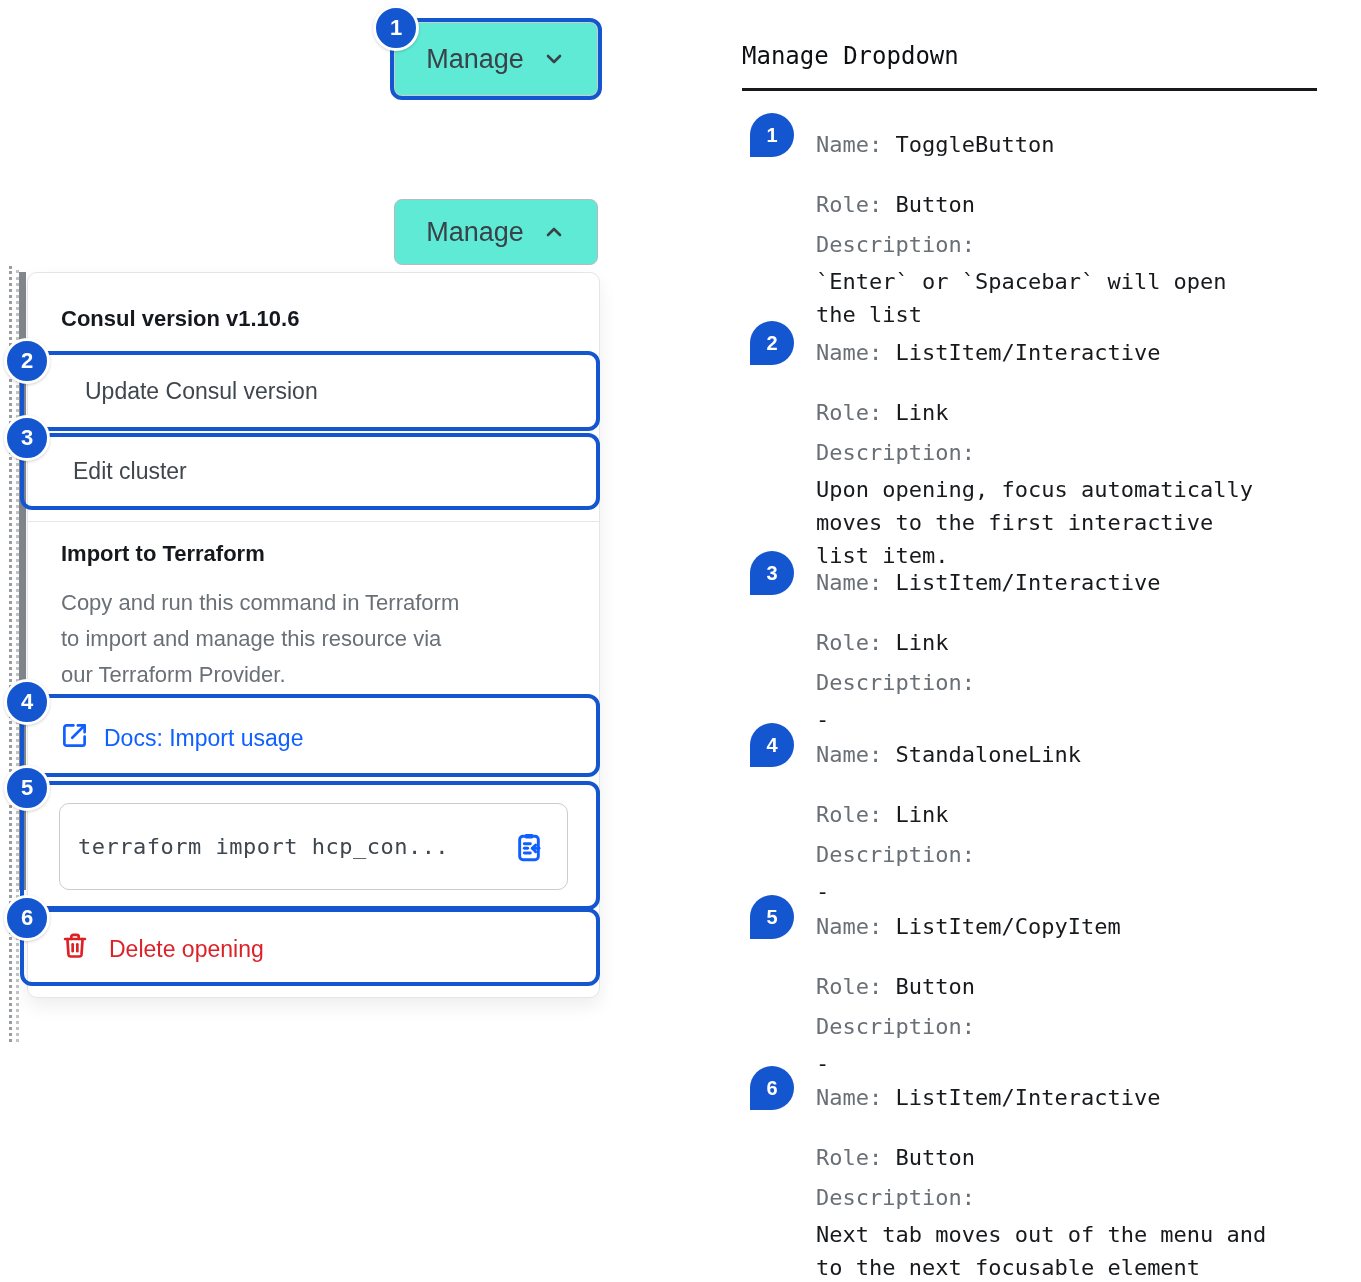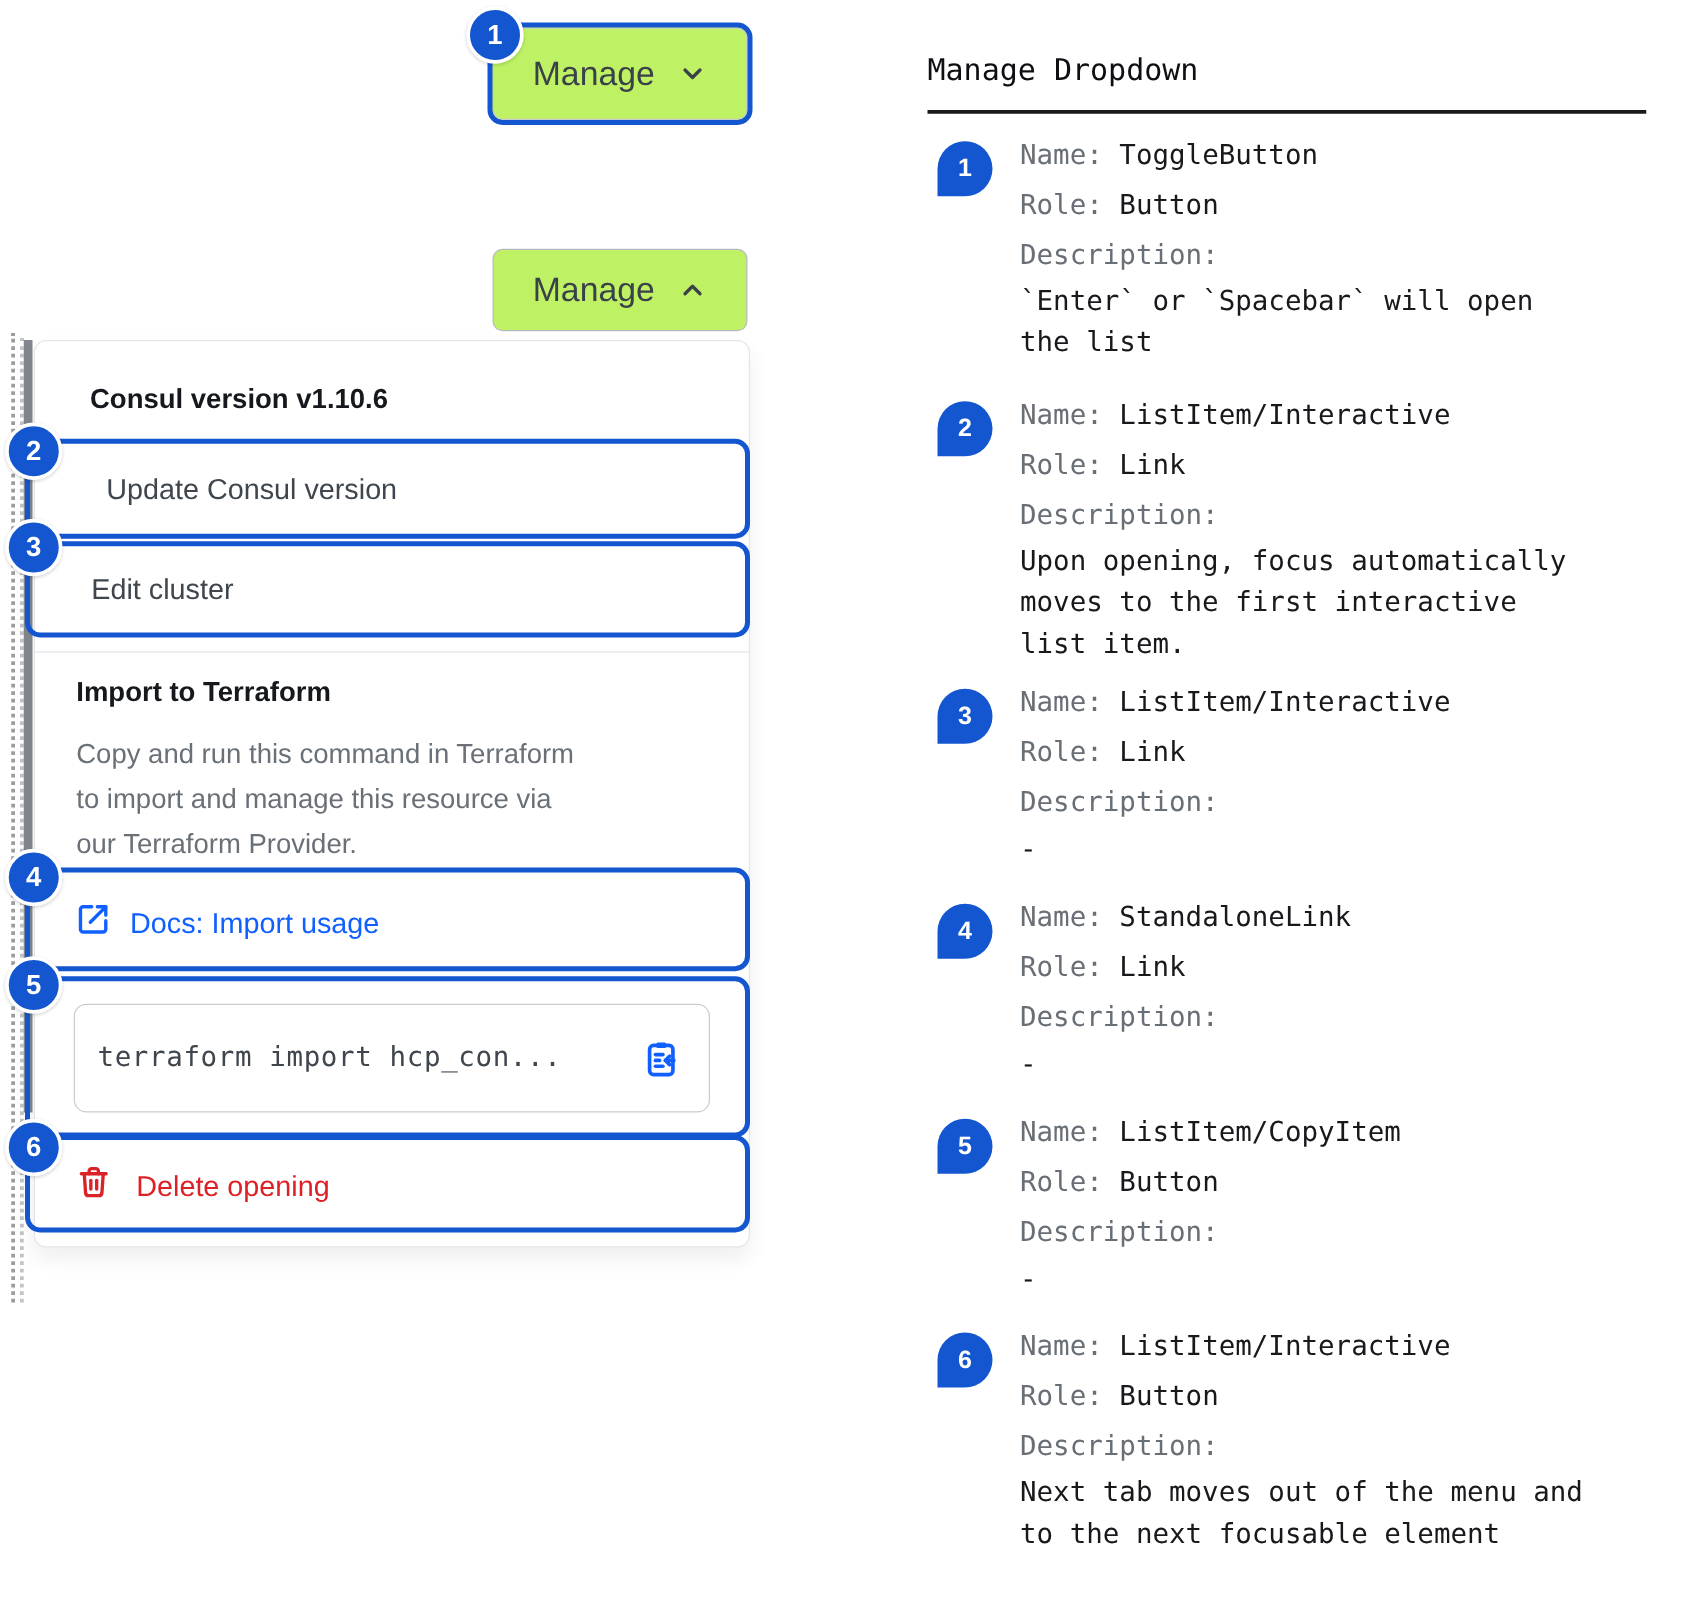--- a/index.html
+++ b/index.html
@@ -13,41 +13,41 @@
   .noise { position:absolute; left:7px; top:266px; width:16px; height:776px; z-index:0; }
   .noise::before, .noise::after { content:""; position:absolute; top:0; bottom:0; }
   .noise::before { left:2px;  border-left:3px dotted rgba(118,124,131,.75); }
   .noise::after  { left:9px; top:4px;  border-left:3px dotted rgba(118,124,131,.45); }
   .edge-bar { position:absolute; left:19px; top:272px; width:7px; height:618px;
               background:#83888e; z-index:0; }
 
   
   .btn {
     position:absolute; display:flex; align-items:center; justify-content:center;
-    gap:18px; background:#bef264; color:#3a4149; font-size:27px; cursor:pointer;
+    gap:18px; background:#5eead4; color:#3a4149; font-size:27px; cursor:pointer;
   }
   .btn svg { display:block; }
   #manage-collapsed {
     left:390px; top:18px; width:212px; height:82px;
     border:4px solid var(--blue); border-radius:12px;
     box-shadow: inset 0 0 0 1px #c9ccd1;
   }
   #manage-expanded {
     left:394px; top:199px; width:204px; height:66px;
     border:1.5px solid #b6bac0; border-radius:8px;
   }
 
   
   .panel {
     position:absolute; left:27px; top:272px; width:573px; height:726px;
     background:#fff; border:1px solid #e3e5e8; border-radius:10px;
     box-shadow:0 8px 18px rgba(0,0,0,.07); z-index:1;
   }
   .panel-text { position:absolute; z-index:1; }
-  .version-header { left:72px; top:306px; font-size:22px; font-weight:700; color:#15181c; }
+  .version-header { left:61px; top:306px; font-size:22px; font-weight:700; color:#15181c; }
   .menu-label { font-size:23px; color:#3f464e; }
   .update-label { left:61px; top:378px;margin-left:24px; }
   .edit-label   { left:73px; top:458px; }
   .divider { position:absolute; left:28px; top:521px; width:571px; height:1px;
              background:#e4e6ea; z-index:1; }
   .tf-title { left:61px; top:541px; font-size:22px; font-weight:700; color:#15181c; }
   .tf-desc  { left:61px; top:585px; width:505px; font-size:22px; color:#6a7077;
               line-height:36px; white-space:pre-line; }
   .docs-link { position:absolute; left:61px; top:722px; display:flex; align-items:center;
                gap:16px; color:var(--link); font-size:23px; font-weight:500; z-index:2;
@@ -92,21 +92,21 @@
   .spec-rule  { position:absolute; left:742px; top:88px; width:575px; height:3px;
                 background:#17191c; }
   .entry { position:absolute; left:742px; width:590px;
            font-family:"DejaVu Sans Mono", monospace; font-size:22px; }
   .entry .ebadge { position:absolute; left:8px; top:8px; width:44px; height:44px;
                    background:var(--blue); border-radius:22px 22px 22px 0;
                    color:#fff; font-family:"Liberation Sans", sans-serif;
                    font-size:20px; font-weight:700;
                    display:flex; align-items:center; justify-content:center; }
   .entry .etext { margin-left:74px; }
-  .kv  { line-height:40px; white-space:nowrap; }
+  .kv  { line-height:40px; white-space:nowrap;margin-top:20px; }
   .kv .k { color:#696f76; }
   .kv .v { color:#17191c; }
   .klabel { line-height:40px; color:#696f76; }
   .desc { color:#17191c; line-height:33px; white-space:pre-line; }
   #entry-1 { top:105px; }  #entry-2 { top:313px; }  #entry-3 { top:543px; }
   #entry-4 { top:715px; }  #entry-5 { top:887px; }  #entry-6 { top:1058px; }
 </style>
 </head>
 <body>
 

